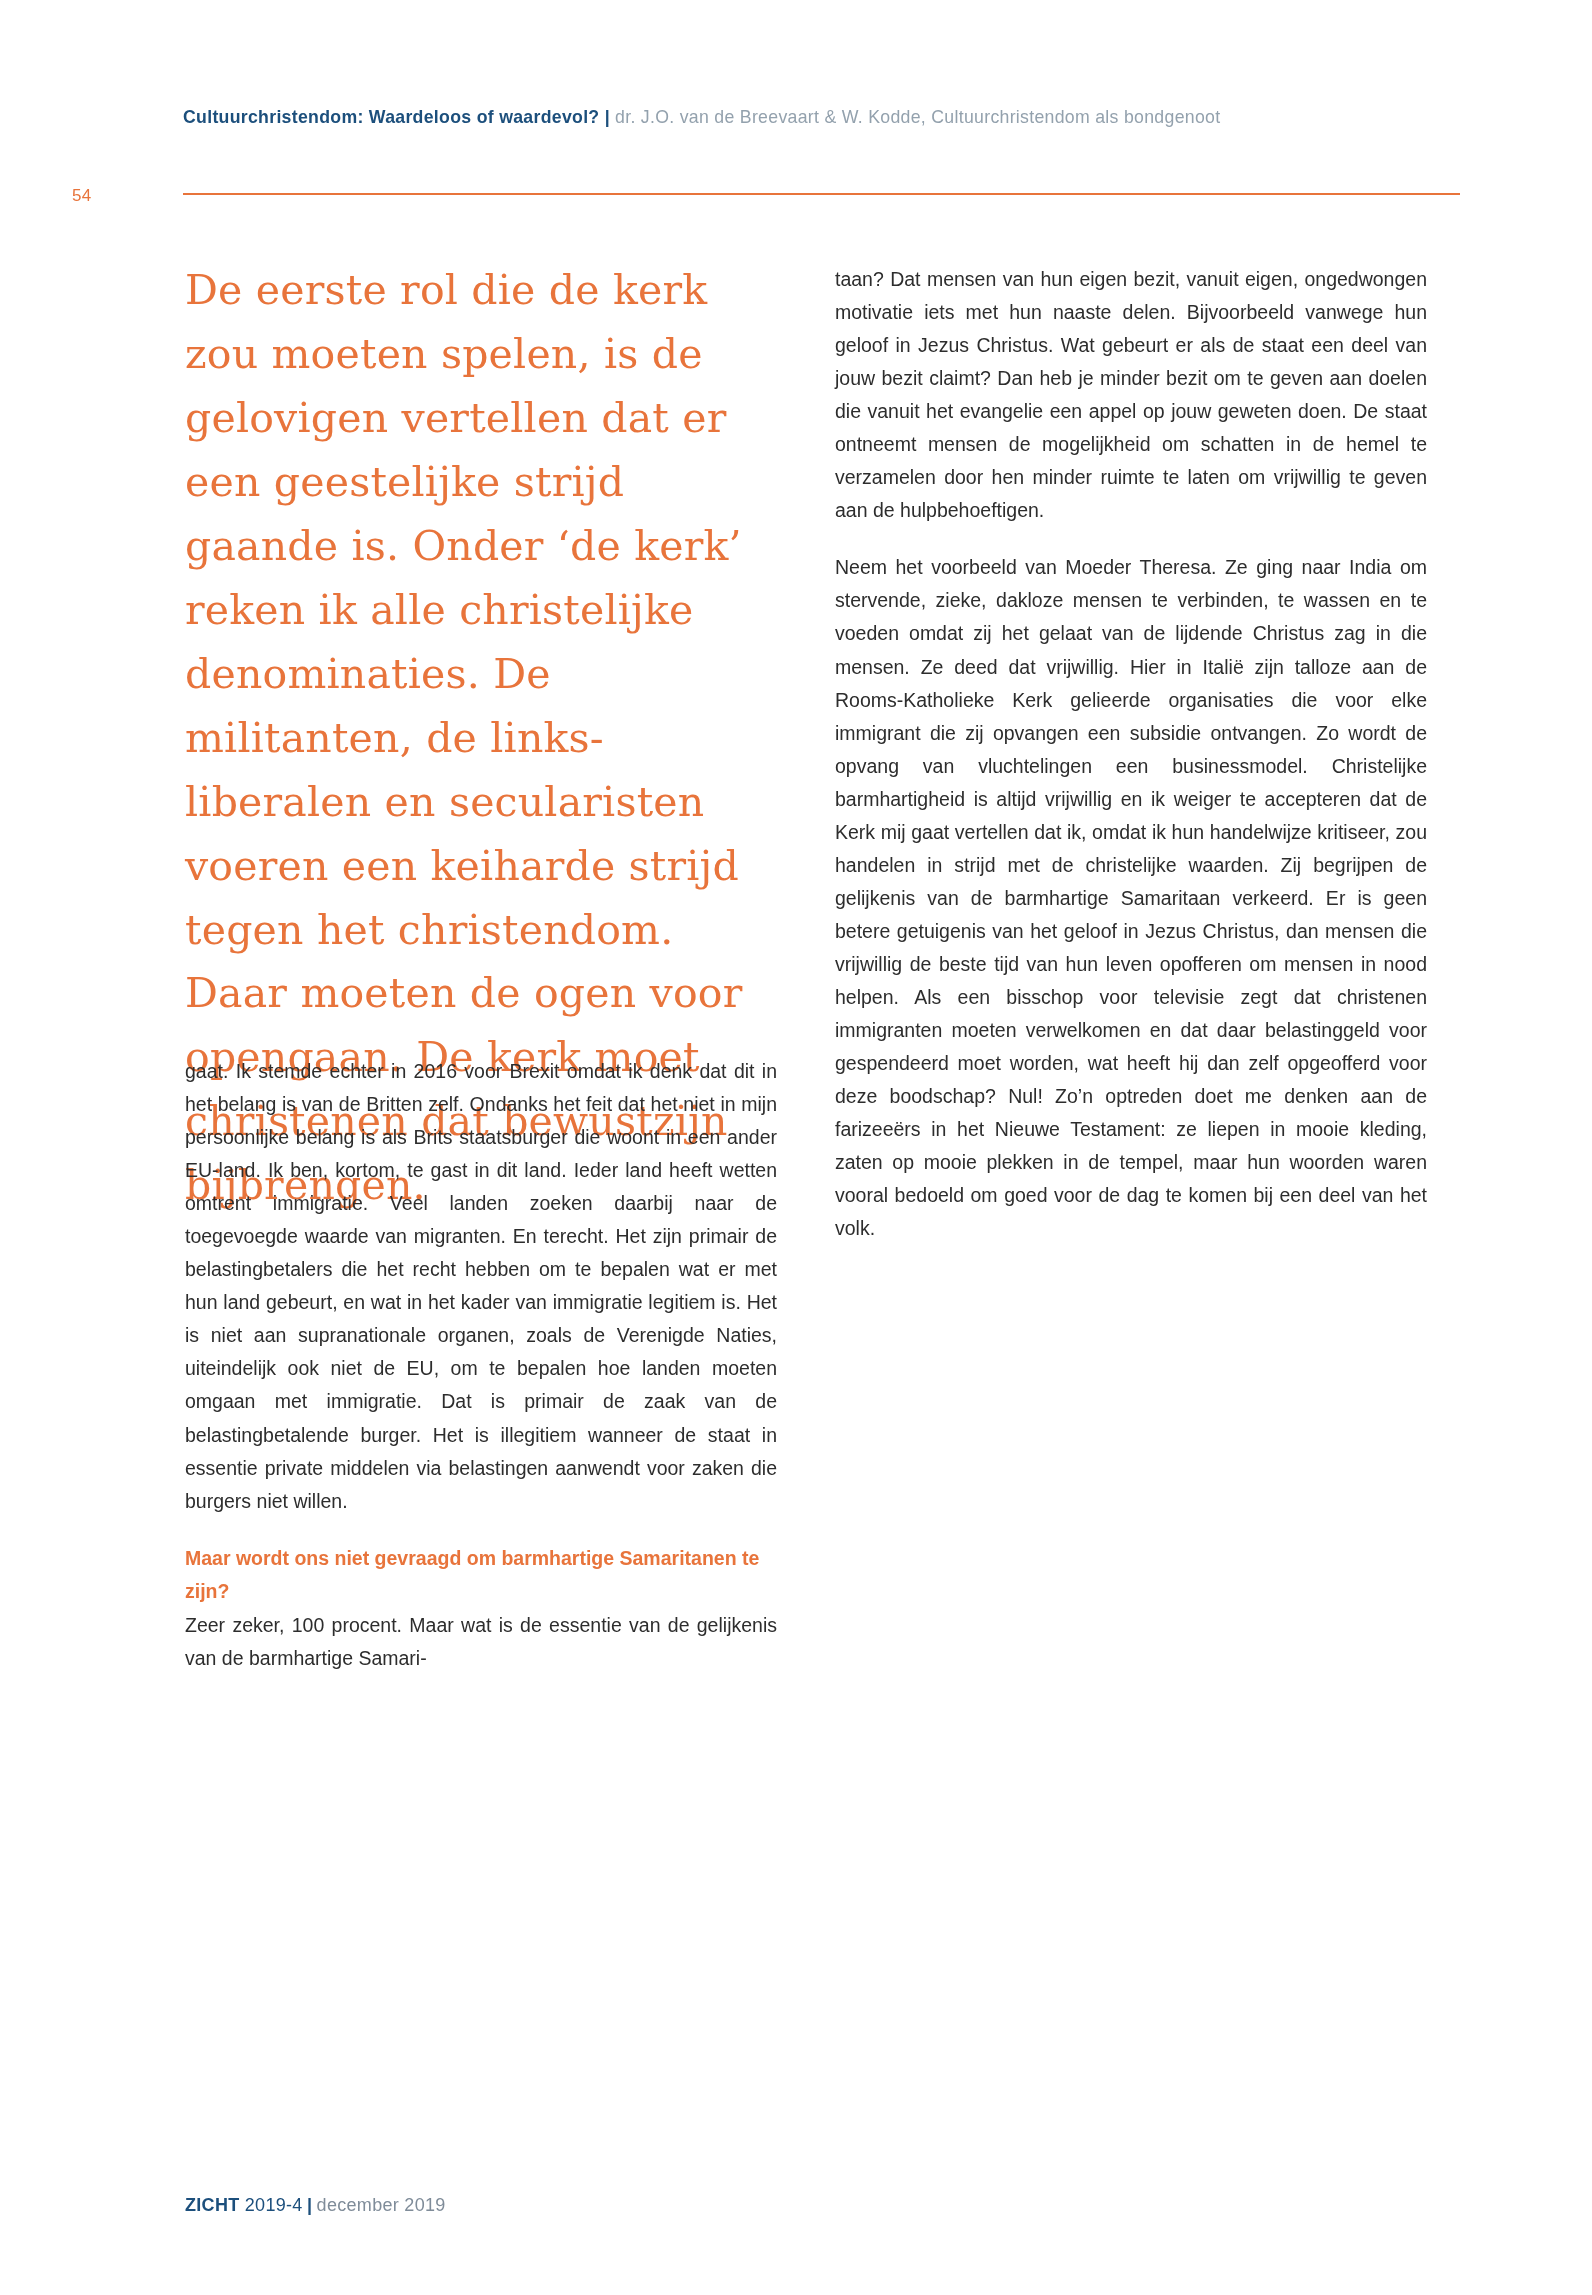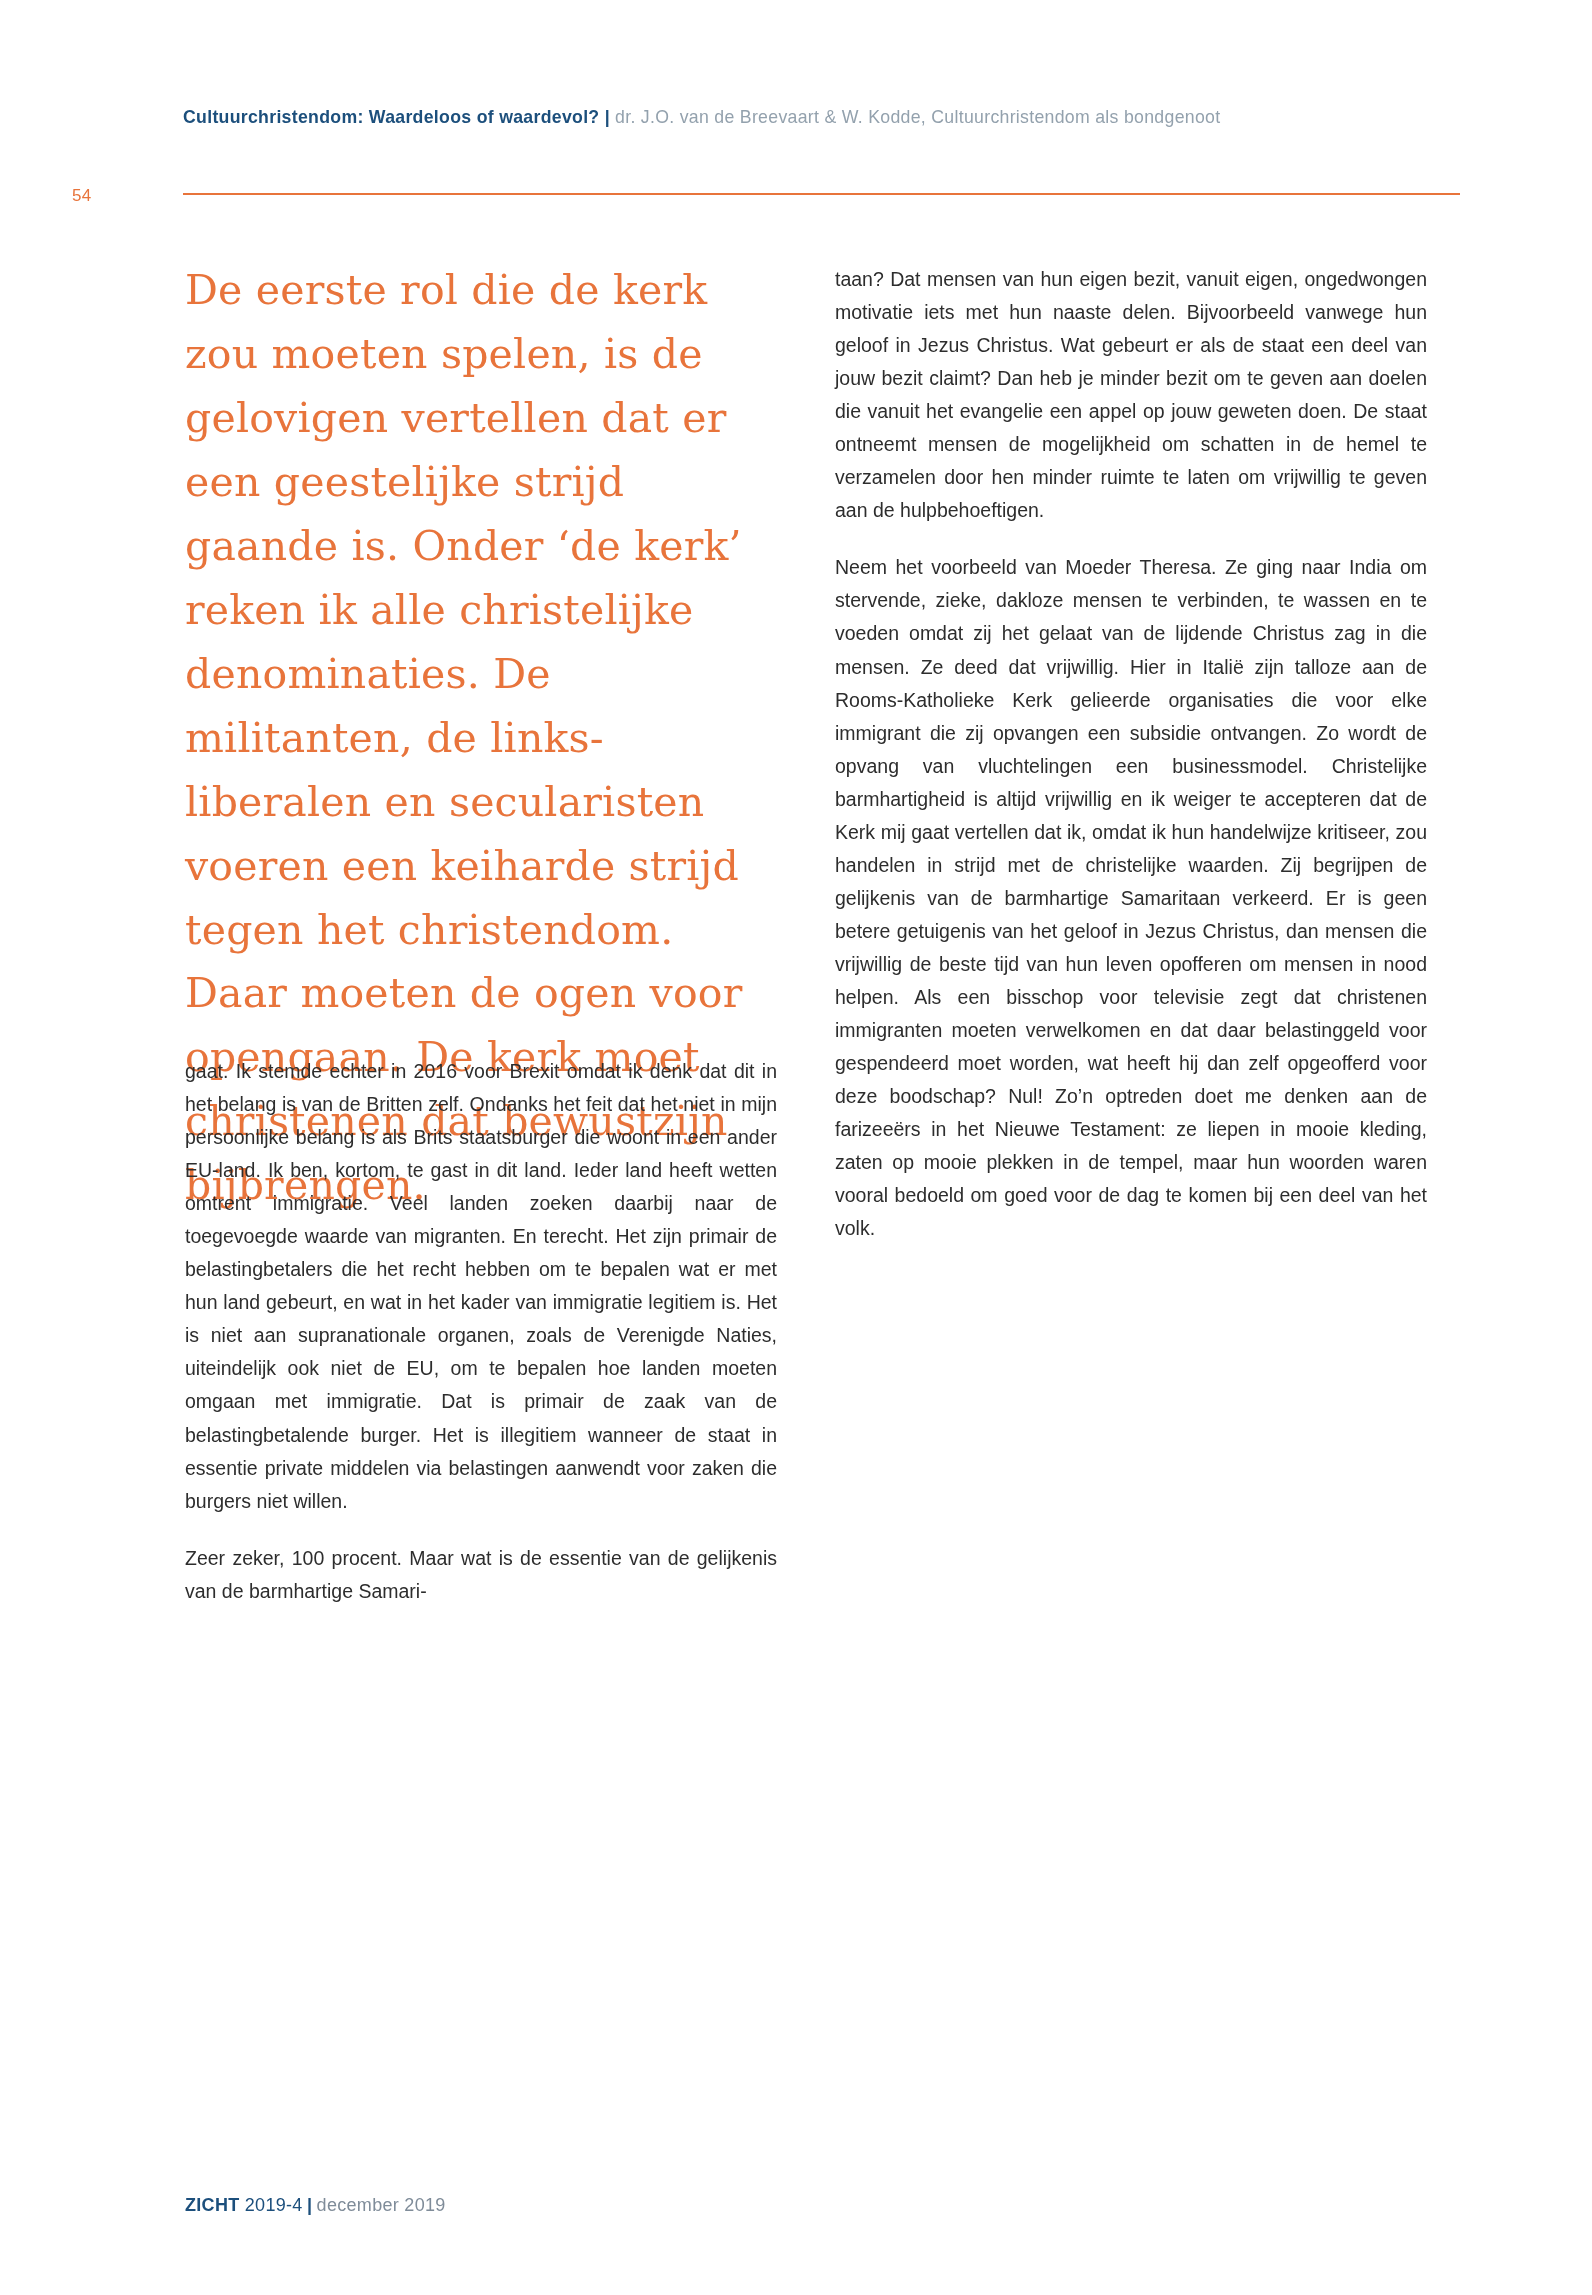--- a/index.html
+++ b/index.html
@@ -150,20 +150,21 @@
   </div>
 
   <div class="folio">54</div>
 
   <div class="rule"></div>
 
   <div class="pullquote">De eerste rol die de kerk zou moeten spelen, is de gelovigen vertellen dat er een geestelijke strijd gaande is. Onder ‘de kerk’ reken ik alle christelijke denominaties. De militanten, de links-liberalen en secularisten voeren een keiharde strijd tegen het christendom. Daar moeten de ogen voor opengaan. De kerk moet christenen dat bewustzijn bijbrengen.</div>
 
   <div class="col col-left">
     <p>gaat. Ik stemde echter in 2016 voor Brexit omdat ik denk dat dit in het belang is van de Britten zelf. Ondanks het feit dat het niet in mijn persoonlijke belang is als Brits staatsburger die woont in een ander EU-land. Ik ben, kortom, te gast in dit land. Ieder land heeft wetten omtrent immigratie. Veel landen zoeken daarbij naar de toegevoegde waarde van migranten. En terecht. Het zijn primair de belastingbetalers die het recht hebben om te bepalen wat er met hun land gebeurt, en wat in het kader van immigratie legitiem is. Het is niet aan supranationale organen, zoals de Verenigde Naties, uiteindelijk ook niet de EU, om te bepalen hoe landen moeten omgaan met immigratie. Dat is primair de zaak van de belastingbetalende burger. Het is illegitiem wanneer de staat in essentie private middelen via belastingen aanwendt voor zaken die burgers niet willen.</p>
+    <p class="question">Maar wordt ons niet gevraagd om barmhartige Samaritanen te zijn?</p>
     <p class="answer-tight">Zeer zeker, 100 procent. Maar wat is de essentie van de gelijkenis van de barmhartige Samari-</p>
   </div>
 
   <div class="col col-right">
     <p>taan? Dat mensen van hun eigen bezit, vanuit eigen, ongedwongen motivatie iets met hun naaste delen. Bijvoorbeeld vanwege hun geloof in Jezus Christus. Wat gebeurt er als de staat een deel van jouw bezit claimt? Dan heb je minder bezit om te geven aan doelen die vanuit het evangelie een appel op jouw geweten doen. De staat ontneemt mensen de mogelijkheid om schatten in de hemel te verzamelen door hen minder ruimte te laten om vrijwillig te geven aan de hulpbehoeftigen.</p>
     <p>Neem het voorbeeld van Moeder Theresa. Ze ging naar India om stervende, zieke, dakloze mensen te verbinden, te wassen en te voeden omdat zij het gelaat van de lijdende Christus zag in die mensen. Ze deed dat vrijwillig. Hier in Italië zijn talloze aan de Rooms-Katholieke Kerk gelieerde organisaties die voor elke immigrant die zij opvangen een subsidie ontvangen. Zo wordt de opvang van vluchtelingen een businessmodel. Christelijke barmhartigheid is altijd vrijwillig en ik weiger te accepteren dat de Kerk mij gaat vertellen dat ik, omdat ik hun handelwijze kritiseer, zou handelen in strijd met de christelijke waarden. Zij begrijpen de gelijkenis van de barmhartige Samaritaan verkeerd. Er is geen betere getuigenis van het geloof in Jezus Christus, dan mensen die vrijwillig de beste tijd van hun leven opofferen om mensen in nood helpen. Als een bisschop voor televisie zegt dat christenen immigranten moeten verwelkomen en dat daar belastinggeld voor gespendeerd moet worden, wat heeft hij dan zelf opgeofferd voor deze boodschap? Nul! Zo’n optreden doet me denken aan de farizeeërs in het Nieuwe Testament: ze liepen in mooie kleding, zaten op mooie plekken in de tempel, maar hun woorden waren vooral bedoeld om goed voor de dag te komen bij een deel van het volk.</p>
   </div>
 
   <div class="footer">
     <span class="f-zicht">ZICHT</span>

